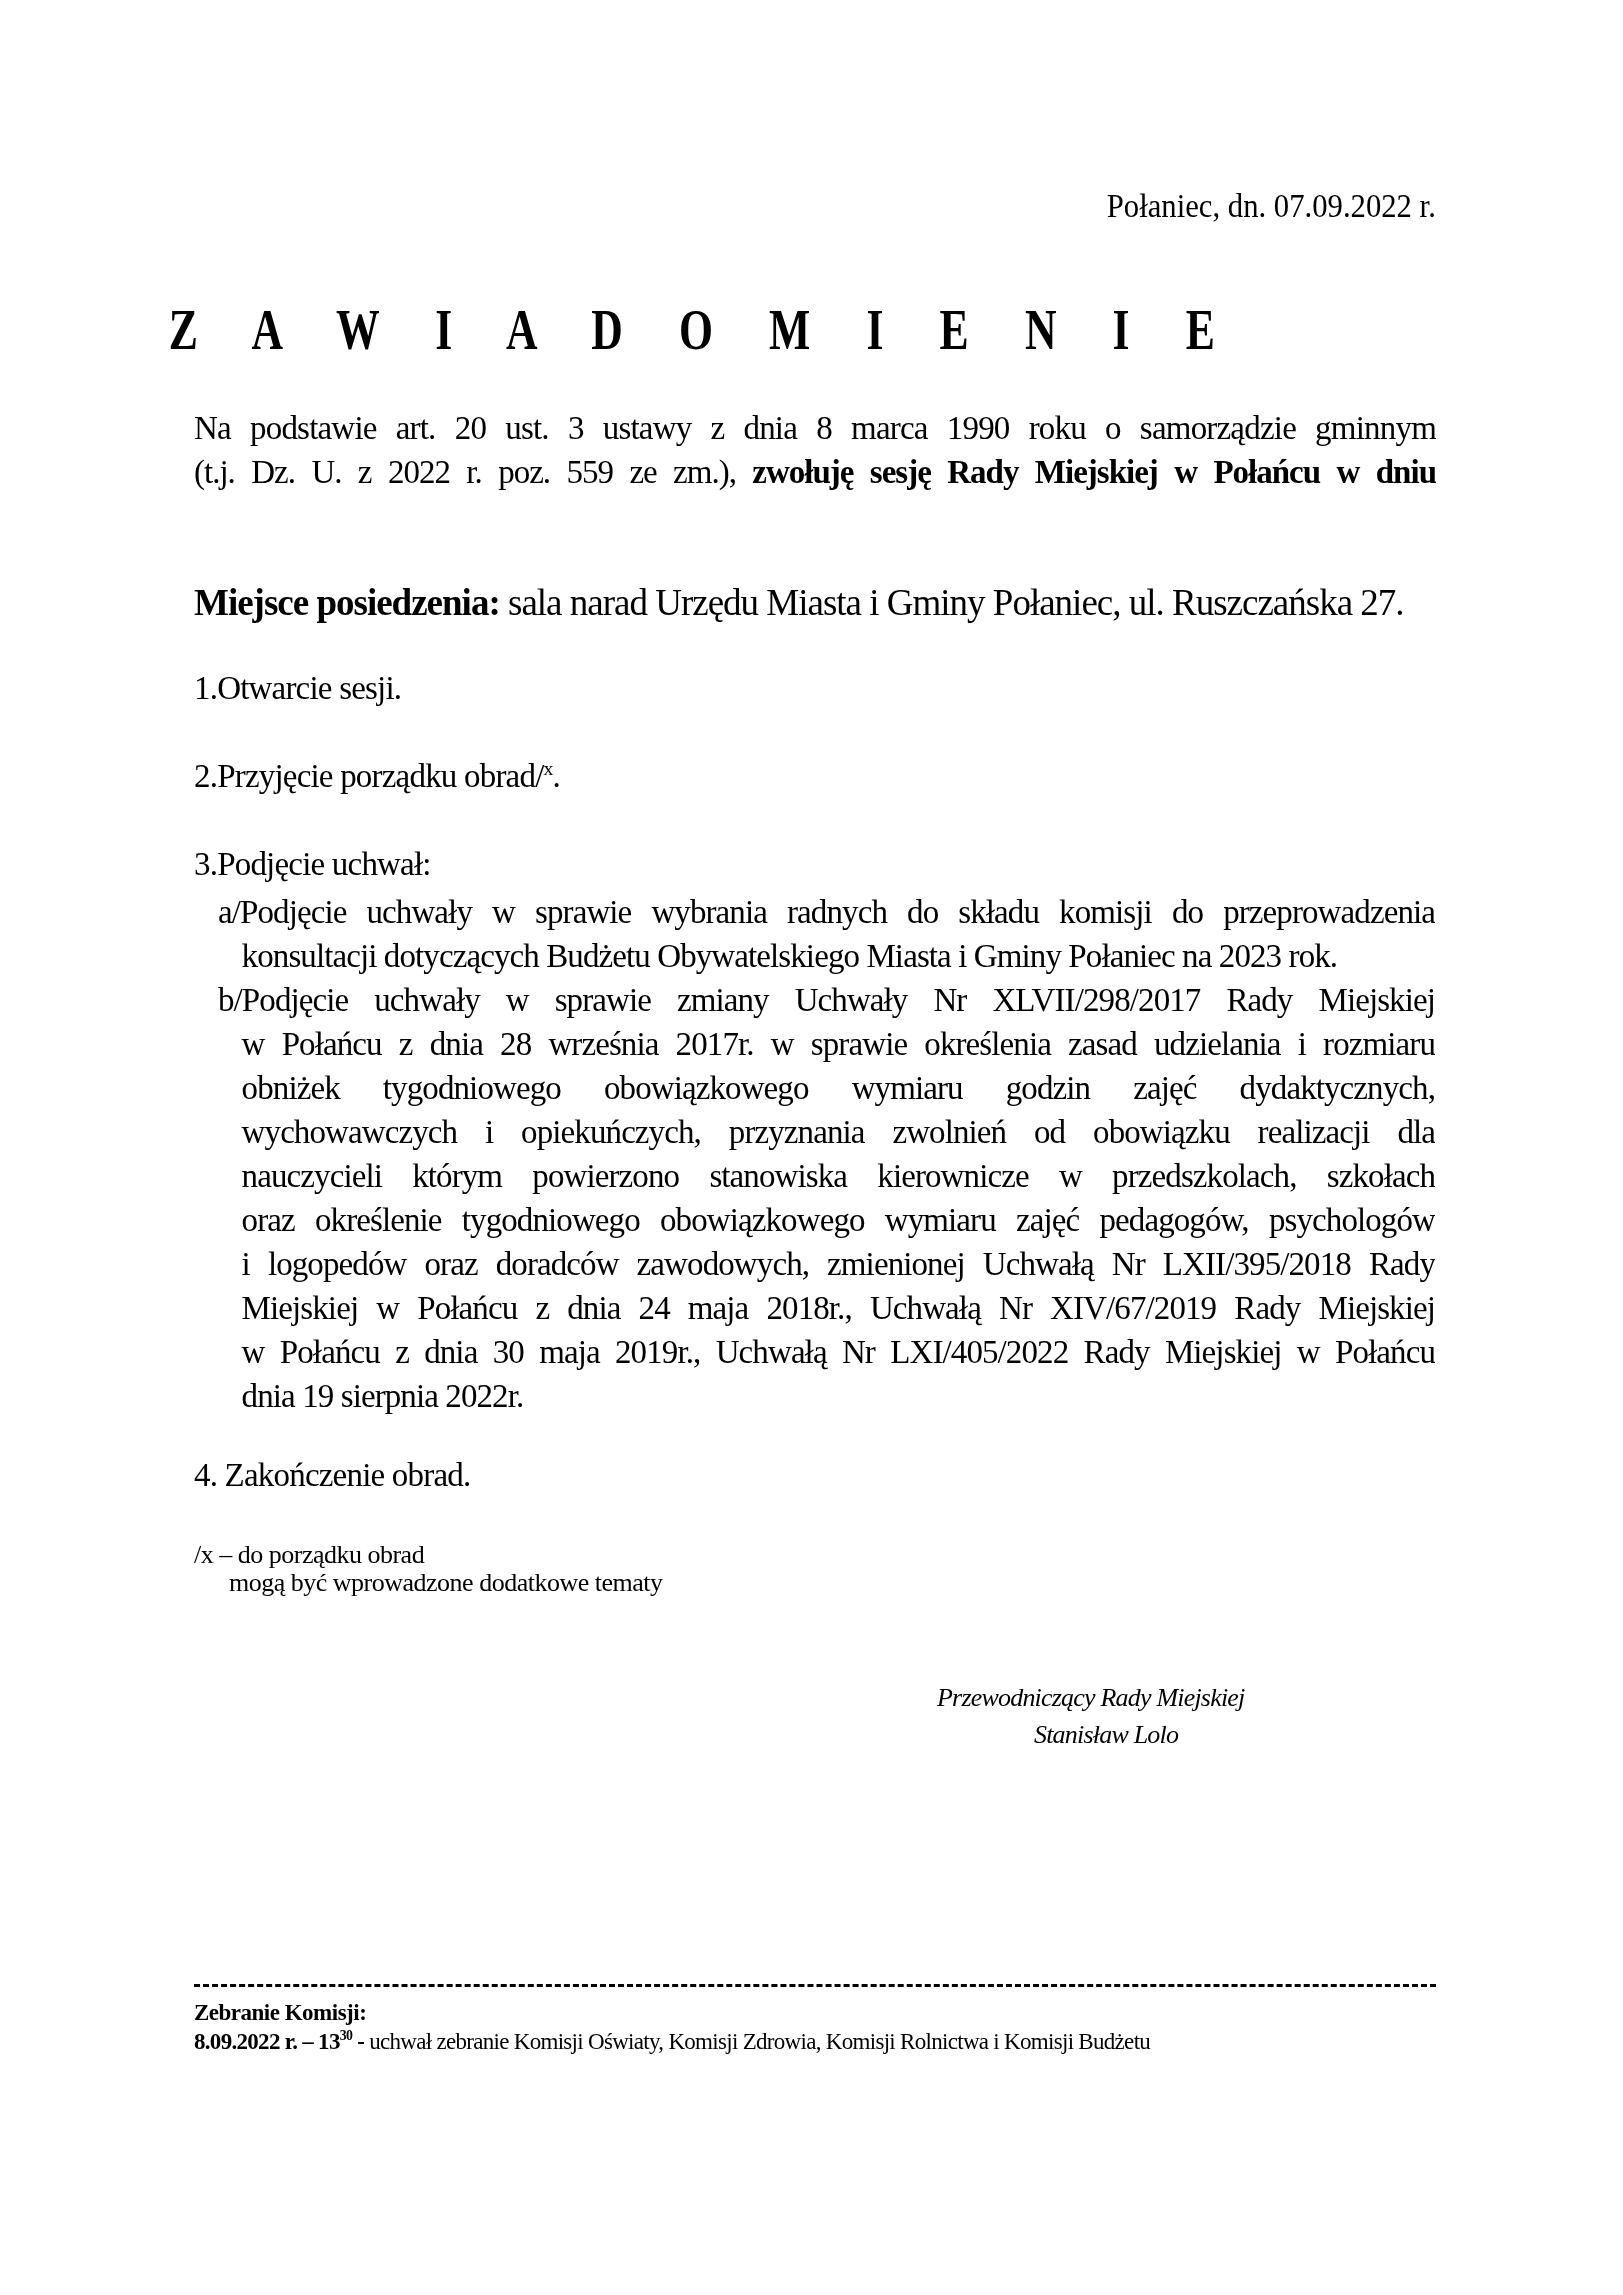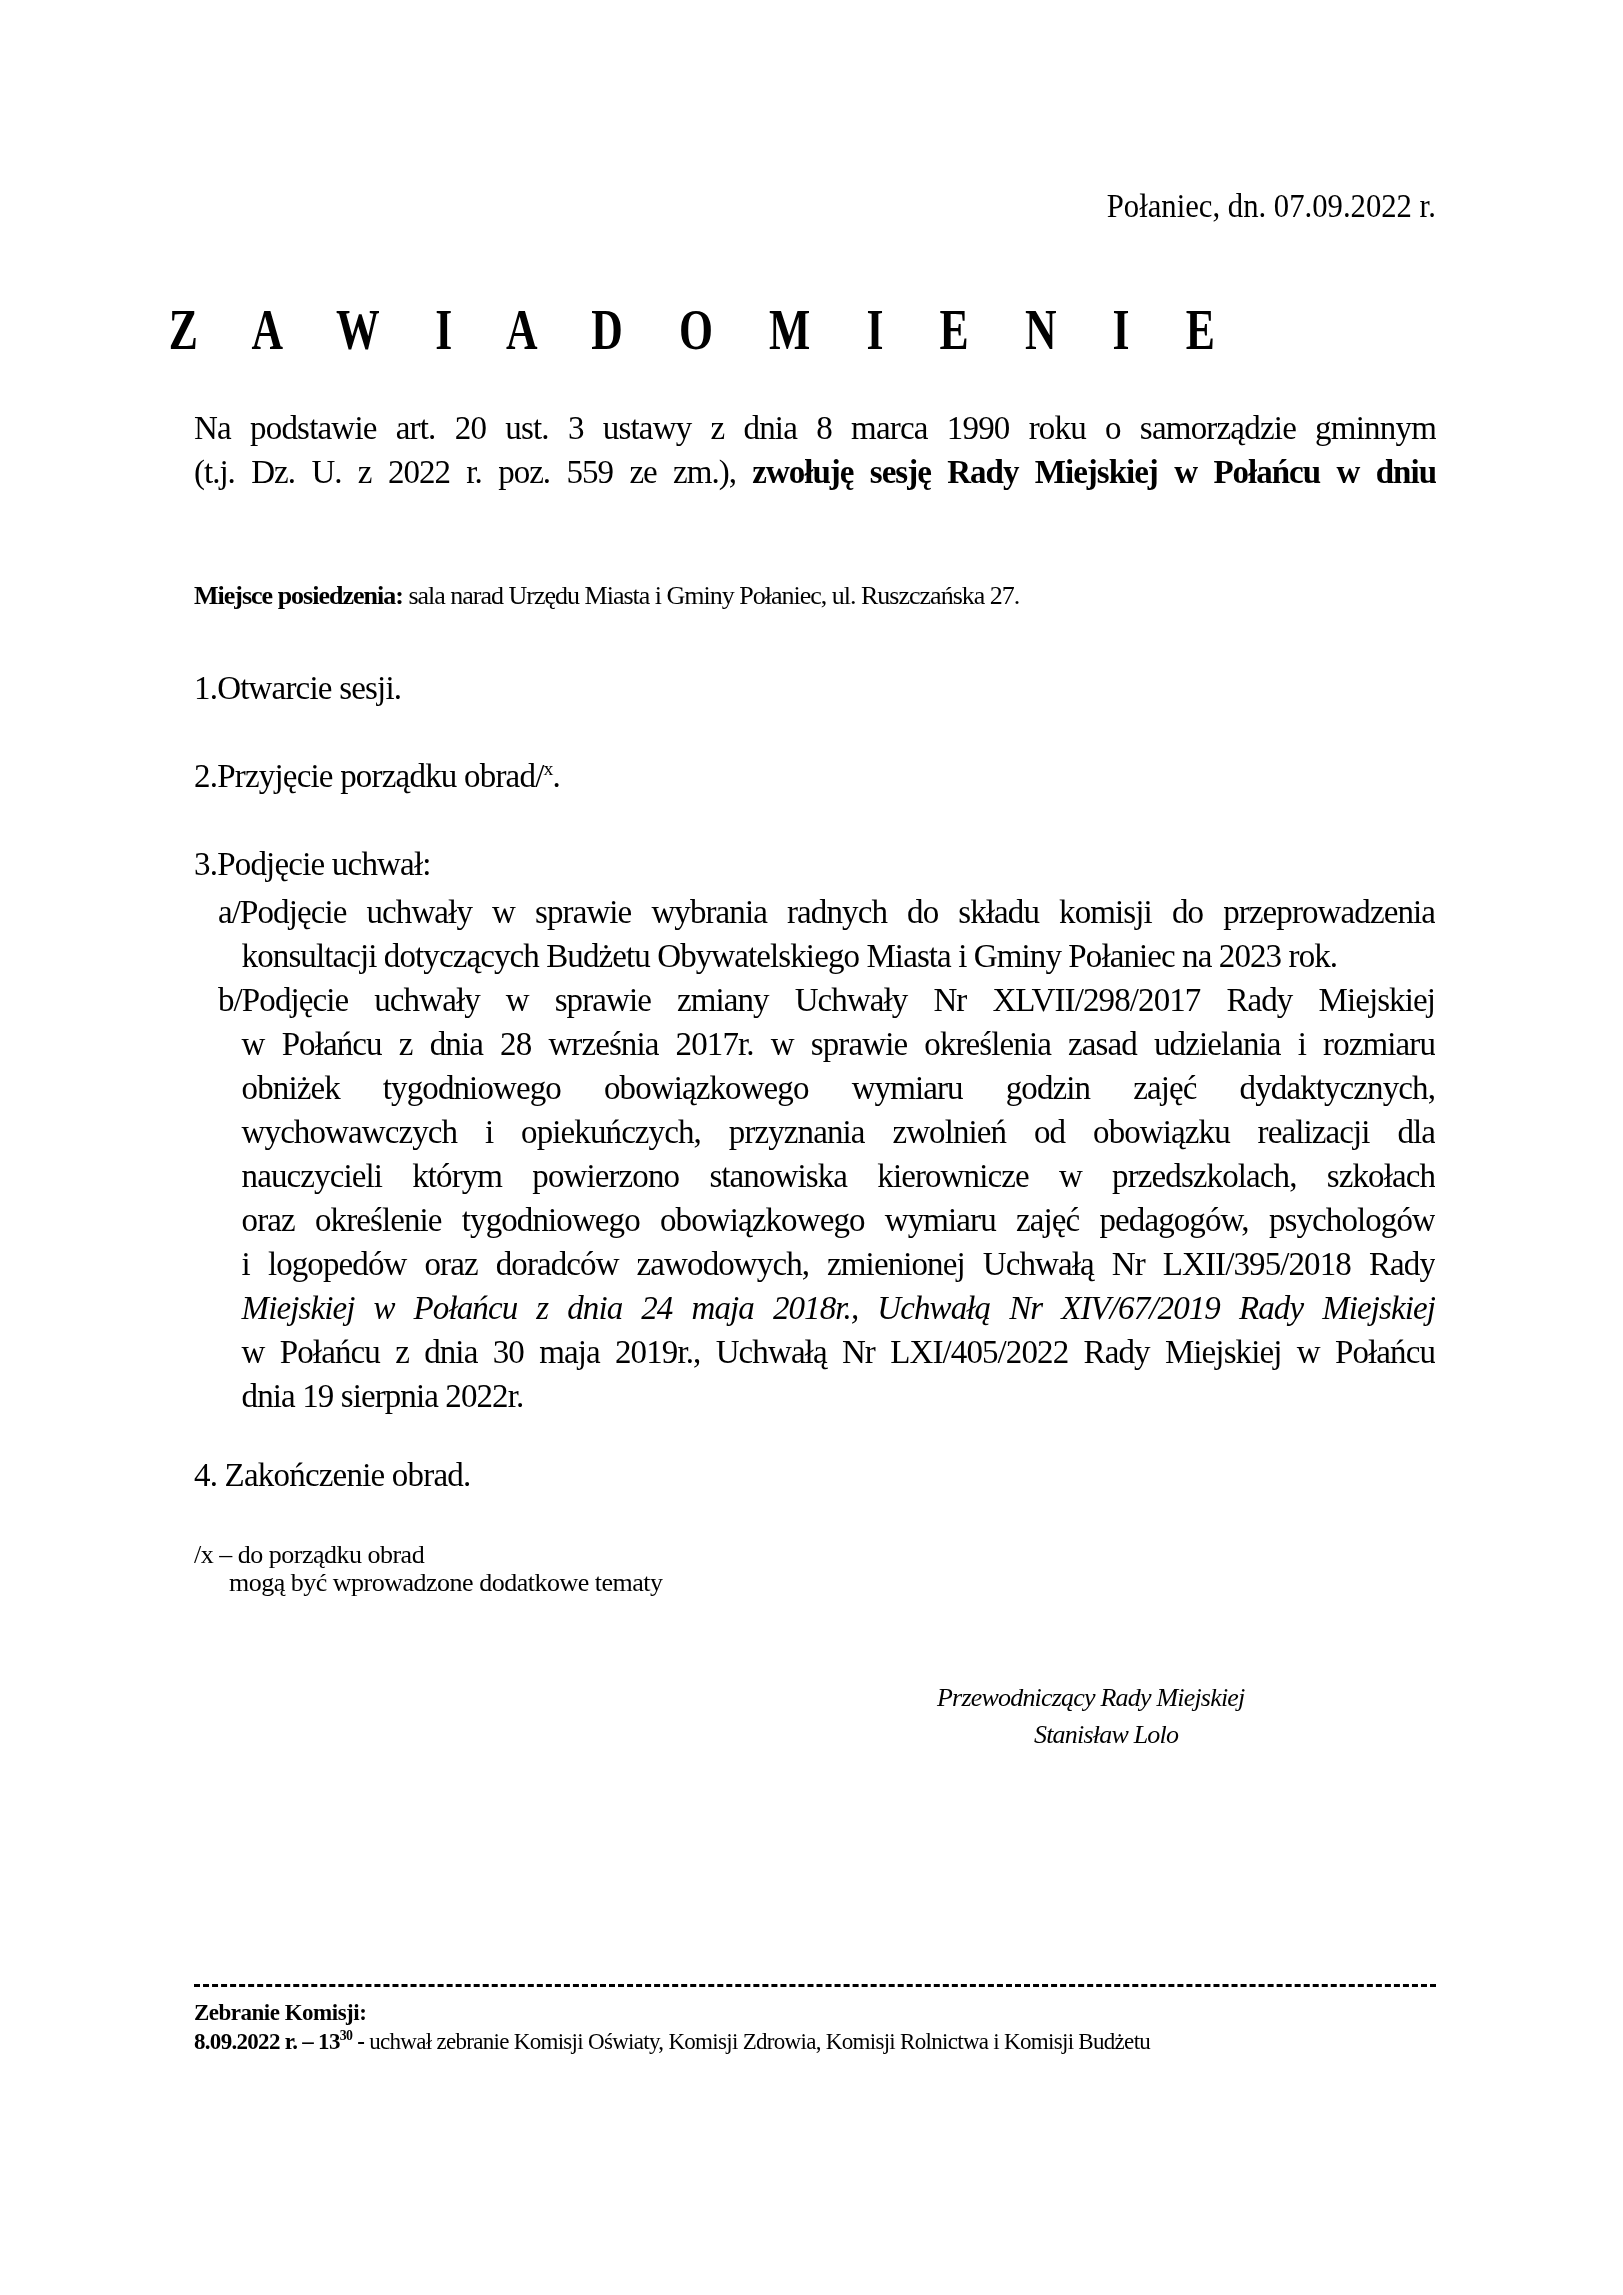--- a/index.html
+++ b/index.html
@@ -4,21 +4,21 @@
 <style>
   html, body { margin: 0; padding: 0; background: #ffffff; }
   body { width: 1623px; height: 2295px; position: relative; overflow: hidden;
          font-family: "Liberation Serif", "DejaVu Serif", serif; color: #000; }
   .abs { position: absolute; white-space: nowrap; }
   .cond { display: inline-block; transform-origin: left top; }
   .date-line { right: 187px; top: 188px; font-size: 33px; }
   .title { left: 0; width: 1344px; top: 298px; font-size: 56px;
            font-weight: bold; letter-spacing: 29px; padding-left: 18.3px; box-sizing: border-box; }
   sup { font-size: 60%; vertical-align: super; line-height: 0; }
-  .place { left: 194px; top: 581px; font-size: 26px; }
+  .place { left: 194px; top: 581px; font-size: 37px; }
   .item { left: 194px; font-size: 33px; }
   .sub { position: absolute; font-size: 33px; line-height: 44px; text-align: justify;
          text-align-last: justify; white-space: normal; }
   .sub .ln { display: block; height: 44px; overflow: hidden; text-align: justify; text-align-last: justify; }
   .sub .ln.last { text-align-last: left; }
   .footnote { left: 194px; font-size: 26px; }
   .signature { font-size: 26px; font-weight: normal; font-style: italic; }
   .dash-rule { left: 194px; width: 1242px; top: 1984px; height: 0; border-top: 3.3px dashed #000; }
   .small-bold { font-size: 23px; font-weight: bold; }
   .small { font-size: 23px; }
@@ -61,21 +61,21 @@
 </div>
 
 <div class="sub" style="left:218px; top:978px; width:1217px; letter-spacing:-0.9px;">
   <span class="ln">b/Podjęcie uchwały w sprawie zmiany Uchwały Nr XLVII/298/2017 Rady   Miejskiej</span>
   <span class="ln" style="padding-left:23.6px;">w Połańcu z dnia 28 września 2017r. w sprawie określenia zasad udzielania i rozmiaru</span>
   <span class="ln" style="padding-left:23.6px;">obniżek tygodniowego obowiązkowego wymiaru godzin zajęć dydaktycznych,</span>
   <span class="ln" style="padding-left:23.6px;">wychowawczych i opiekuńczych, przyznania zwolnień od obowiązku realizacji dla</span>
   <span class="ln" style="padding-left:23.6px;">nauczycieli którym powierzono stanowiska kierownicze w przedszkolach, szkołach</span>
   <span class="ln" style="padding-left:23.6px;">oraz określenie tygodniowego obowiązkowego wymiaru zajęć pedagogów, psychologów</span>
   <span class="ln" style="padding-left:23.6px;">i logopedów oraz doradców zawodowych, zmienionej Uchwałą Nr LXII/395/2018 Rady</span>
-  <span class="ln" style="padding-left:23.6px;font-style:italic;">Miejskiej w Połańcu z dnia 24 maja 2018r., Uchwałą Nr XIV/67/2019 Rady Miejskiej</span>
+  <span class="ln" style="padding-left:23.6px;">Miejskiej w Połańcu z dnia 24 maja 2018r., Uchwałą Nr XIV/67/2019 Rady Miejskiej</span>
   <span class="ln" style="padding-left:23.6px;">w Połańcu z dnia 30 maja 2019r., Uchwałą Nr LXI/405/2022 Rady Miejskiej w Połańcu</span>
   <span class="ln last" style="padding-left:23.6px;">dnia 19 sierpnia 2022r.</span>
 </div>
 
 <div class="abs item" style="top:1457px; letter-spacing:-0.8px;">4. Zakończenie obrad.</div>
 
 <div class="abs footnote" style="top:1540px; letter-spacing:-0.5px;">/x – do porządku obrad</div>
 <div class="abs footnote" style="top:1568px; left:229px; letter-spacing:-0.5px;">mogą być wprowadzone dodatkowe tematy</div>
 
 <div class="abs signature" style="left:937px; top:1683px; letter-spacing:-0.8px;">Przewodniczący Rady Miejskiej</div>

